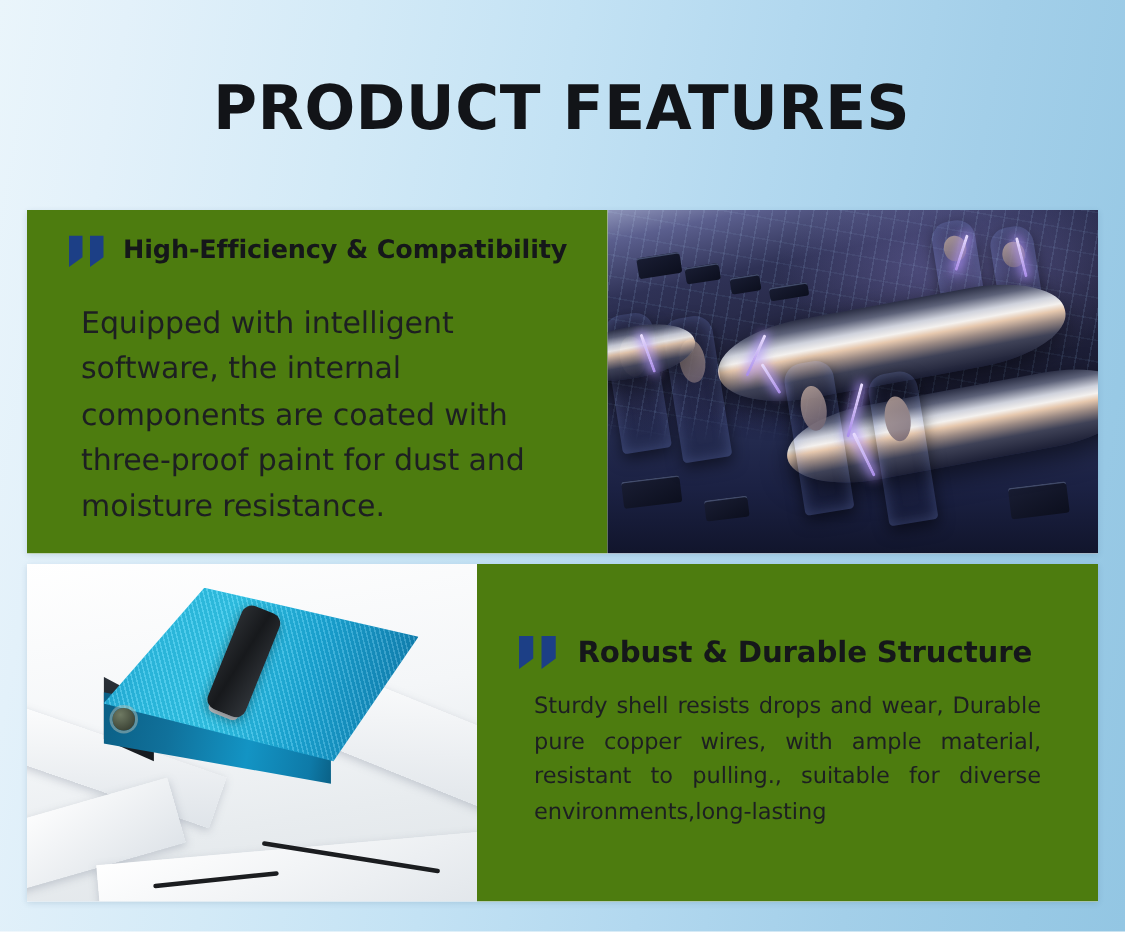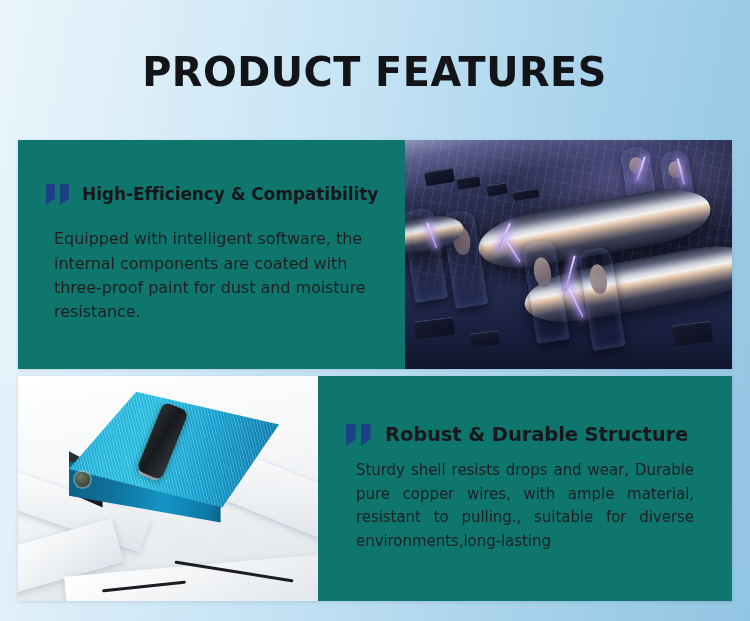--- a/index.html
+++ b/index.html
@@ -75,21 +75,21 @@
     flex-direction: row;
   }
 
   .text-pane {
     flex: 0 0 387px;
     width: 387px;
     padding: 0 22px 0 28px;
     display: flex;
     flex-direction: column;
     justify-content: center;
-    background: #0f766e;
+    background: #4d7c0f;
   }
 
   .card-two .text-pane {
     flex: 0 0 414px;
     width: 414px;
     padding: 0 20px 0 28px;
   }
 
   .media-pane {
     flex: 1 1 auto;
@@ -126,21 +126,21 @@
     color: #15171a;
     letter-spacing: -0.1px;
     line-height: 1.15;
     white-space: nowrap;
   }
   .card-two .feature-title {
     font-size: 19.5px;
   }
 
   .feature-body {
-    font-size: 16px;
+    font-size: 20px;
     line-height: 1.52;
     color: #1d1f22;
     letter-spacing: -0.05px;
   }
   .card-one .feature-body {
     padding-left: 8px;
     max-width: 330px;
   }
   .card-two .feature-body {
     text-align: justify;

